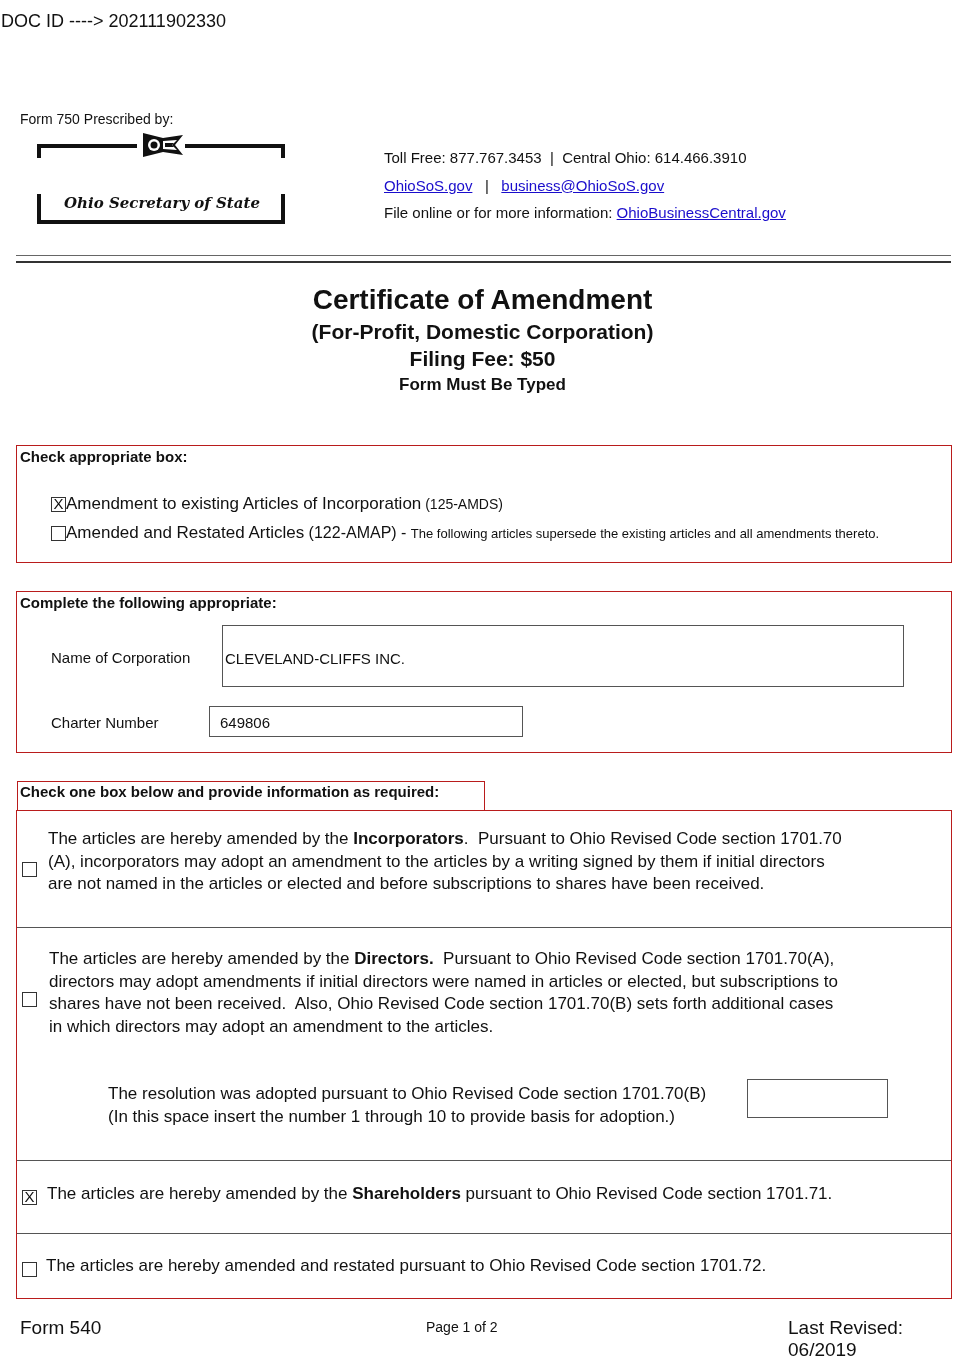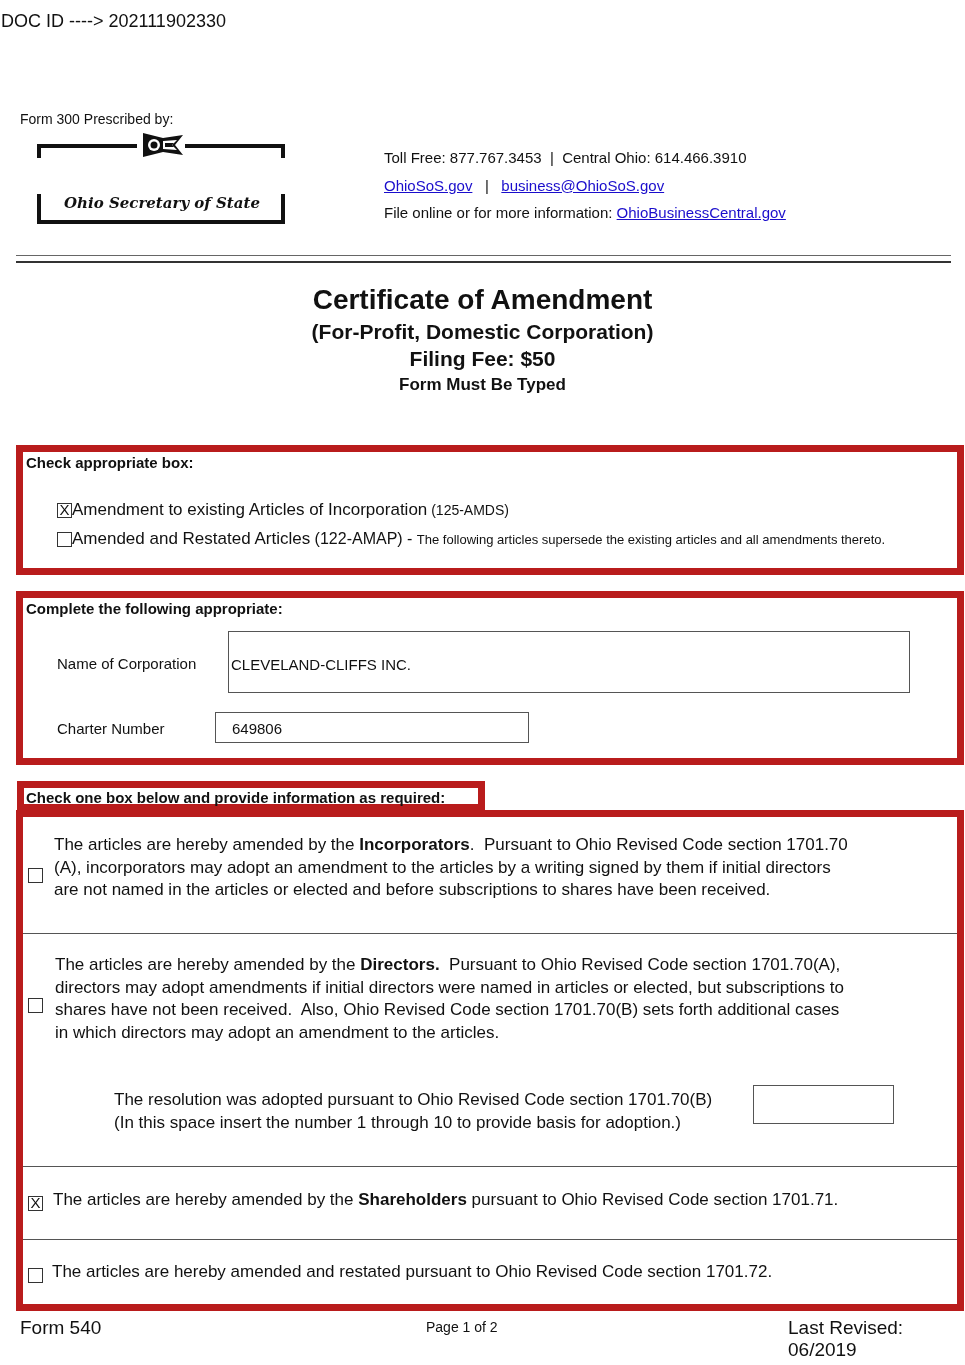--- a/index.html
+++ b/index.html
@@ -28,39 +28,39 @@
   .contact a { color: #1a0dcc; text-decoration: underline; }
   .rule1 { left: 16px; top: 255px; width: 935px; height: 1px; background: #666; }
   .rule2 { left: 16px; top: 261px; width: 935px; height: 2px; background: #333; }
 
   .title { left: 0; width: 965px; text-align: center; font-weight: bold; }
   .t1 { top: 284px; font-size: 28px; }
   .t2 { top: 320px; font-size: 21px; }
   .t3 { top: 347px; font-size: 21px; }
   .t4 { top: 375px; font-size: 17px; }
 
-  .box { border: 7px solid #b91c1c; }
+  .box { border: 1px solid #b91c1c; }
   .section-label { font-size: 15px; font-weight: bold; }
   .cb { display: inline-block; width: 15px; height: 15px; border: 1px solid #333;
     vertical-align: middle; position: relative; box-sizing: border-box; background:#fff; }
   .cb .mark { position: absolute; left: 0; top: -3px; width: 13px; text-align: center;
     font-size: 15px; line-height: 18px; }
   .opt { font-size: 17px; }
   .small { font-size: 14px; }
   .field-label { font-size: 15px; }
   .field { border: 1px solid #555; box-sizing: border-box; background: #fff; font-size: 15px; }
   .para { font-size: 17px; line-height: 22.5px; }
   .footer { font-size: 19px; }
 </style>
 </head>
 <body>
 
 <div class="abs docid">DOC ID ----&gt; 202111902330</div>
 
-<div class="abs prescribed">Form 300 Prescribed by:</div>
+<div class="abs prescribed">Form 750 Prescribed by:</div>
 
 <div class="abs logo">
   <div class="frame-top-l"></div>
   <div class="frame-top-r"></div>
   <div class="frame-l1"></div>
   <div class="frame-r1"></div>
   <div class="frame-l2"></div>
   <div class="frame-r2"></div>
   <div class="frame-bot"></div>
   <svg class="flag" viewBox="0 0 44 26">
@@ -105,21 +105,21 @@
   </div>
 </div>
 
 <div class="abs box" style="left:16px; top:591px; width:934px; height:160px;">
   <div class="abs section-label" style="left:3px; top:2px;">Complete the following appropriate:</div>
   <div class="abs field-label" style="left:34px; top:57px;">Name of Corporation</div>
   <div class="abs field" style="left:189px; top:33px; width:682px; height:62px; padding:24px 2px 0 2px;margin-left:16px;">
     <span>CLEVELAND-CLIFFS INC.</span>
   </div>
   <div class="abs field-label" style="left:34px; top:122px;">Charter Number</div>
-  <div class="abs field" style="left:192px; top:114px; width:314px; height:31px; padding:7px 2px 0 16px;">
+  <div class="abs field" style="left:192px; top:114px; width:314px; height:31px; padding:7px 2px 0 10px;">
     <span>649806</span>
   </div>
 </div>
 
 <div class="abs box section-label" style="left:17px; top:781px; width:464px; height:30px; padding:1px 0 0 2px; box-sizing:border-box; width:468px;">Check one box below and provide information as required:</div>
 
 <div class="abs box" style="left:16px; top:810px; width:934px; height:487px;">
 
   <div class="abs" style="left:0; top:0; width:934px; height:116px; border-bottom:1px solid #555;">
     <span class="cb abs" style="left:5px; top:49px;"><span class="mark"></span></span>

